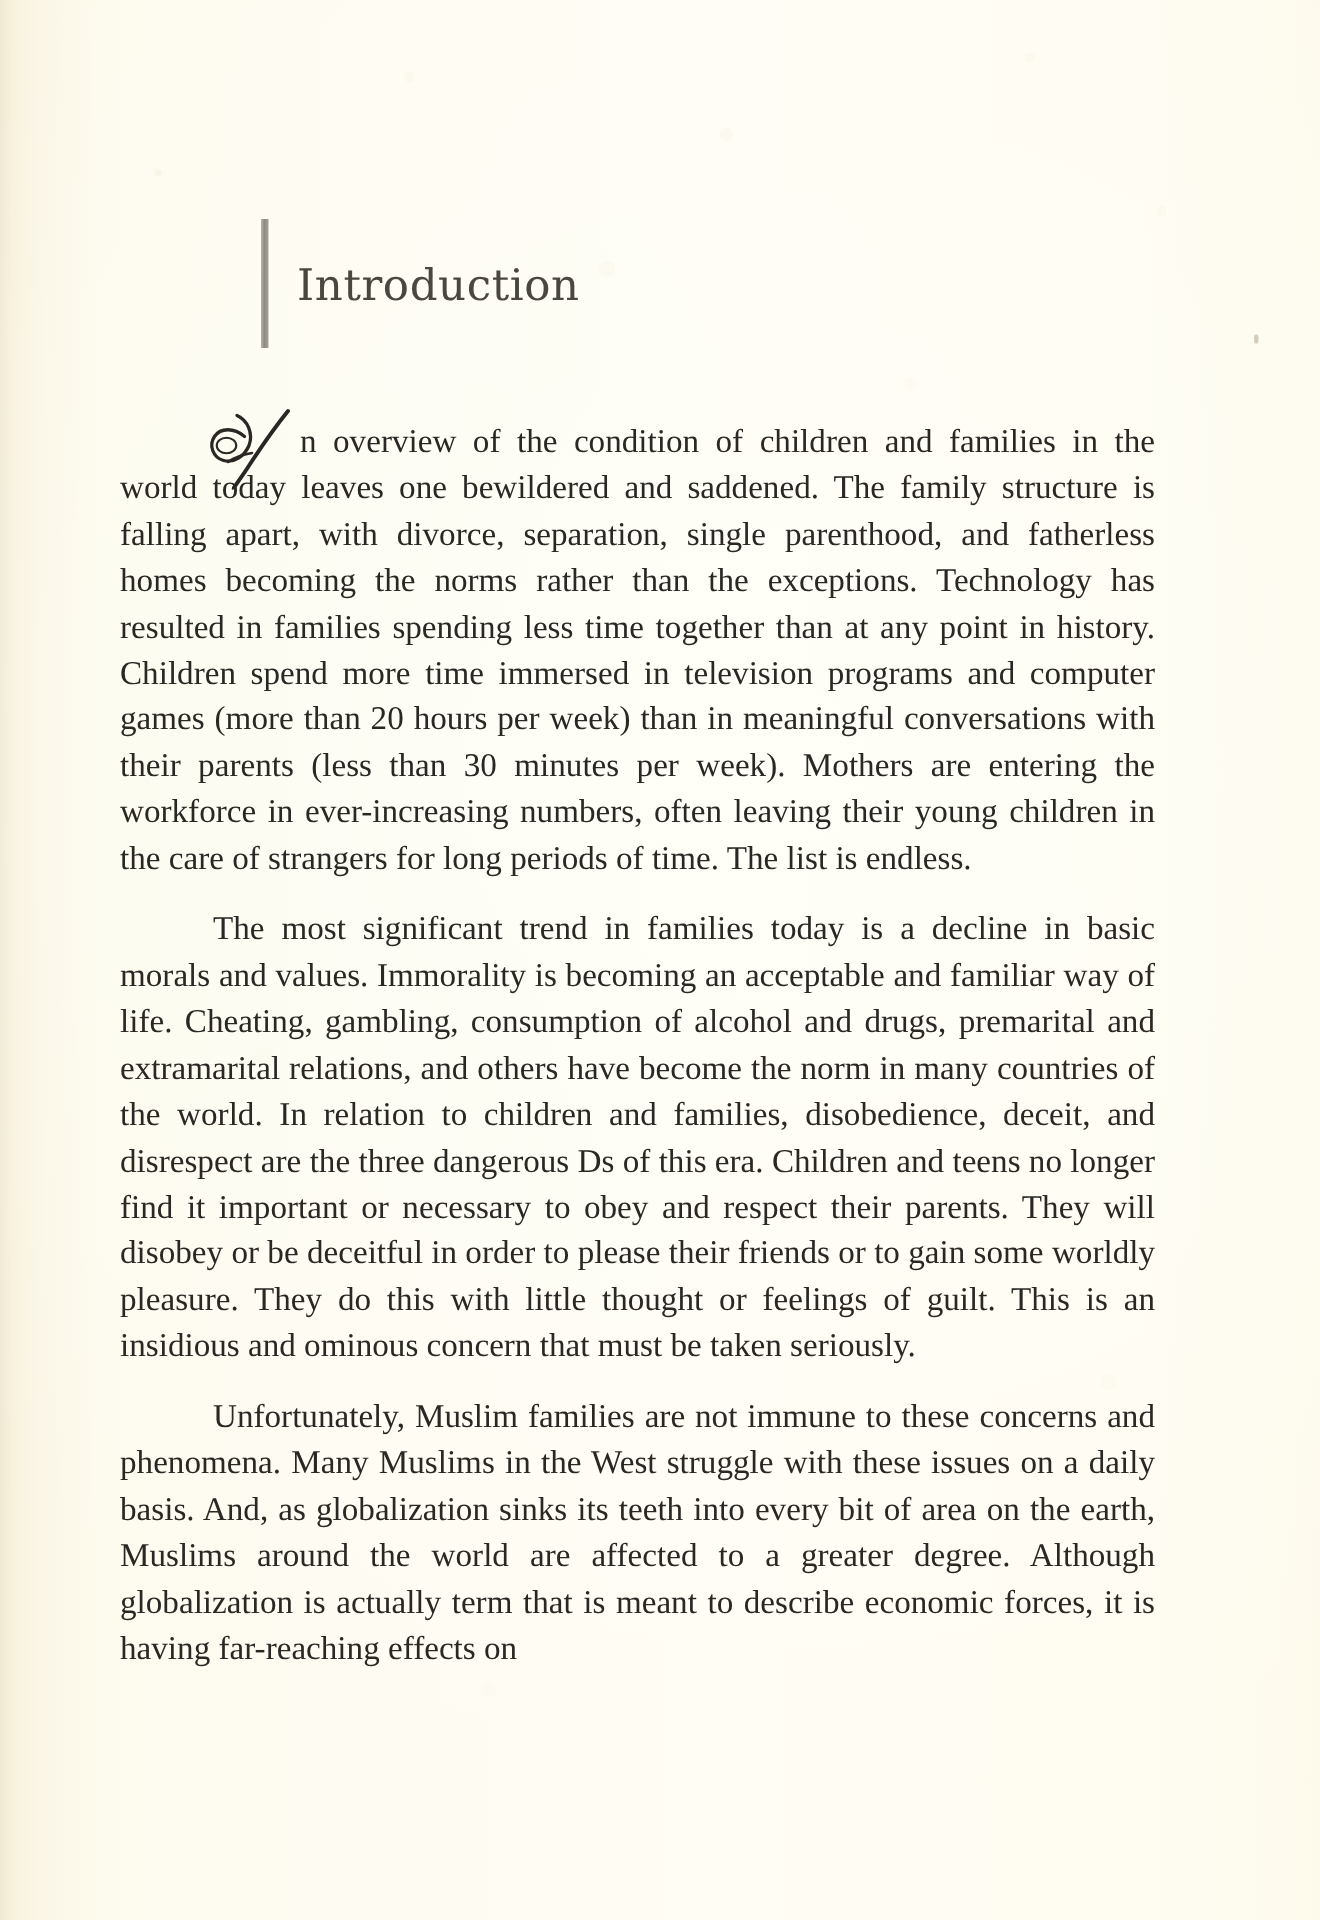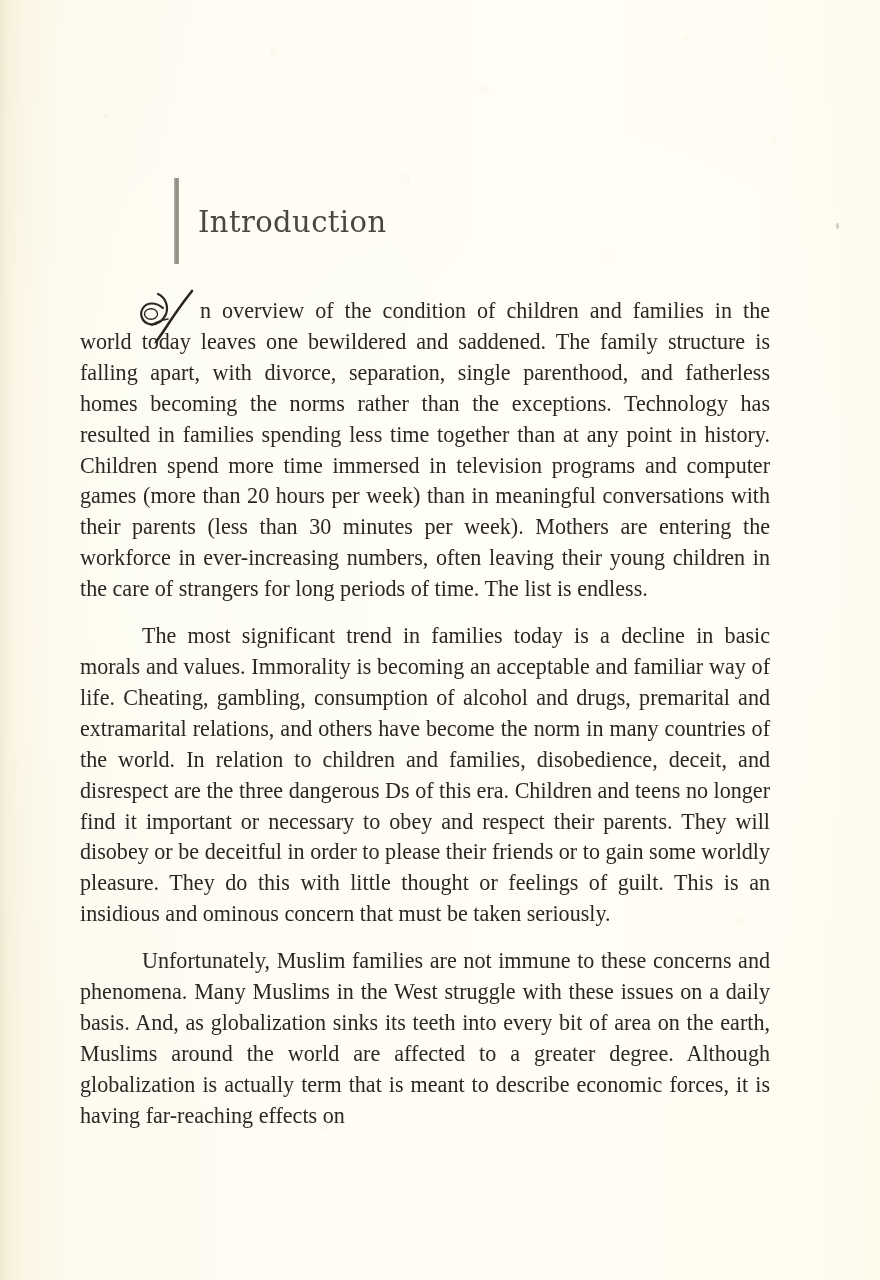--- a/index.html
+++ b/index.html
@@ -63,21 +63,21 @@
     height: 6px;
     border-radius: 40%;
     background: rgba(120,98,80,0.30);
     pointer-events: none;
   }
 
   
   .chapter-head {
     position: absolute;
     left: 174px;
-    top: 178px;
+    top: 146px;
     display: flex;
     align-items: center;
   }
 
   .head-rule {
     width: 5px;
     height: 86px;
     background: linear-gradient(90deg, #b9b5ab 0%, #8e8a80 45%, #a7a399 100%);
     flex: 0 0 auto;
   }
@@ -90,21 +90,21 @@
     letter-spacing: 0.4px;
     color: #4a4741;
     white-space: nowrap;
     transform: translateY(1px);
   }
 
   
   .body-text {
     position: absolute;
     left: 80px;
-    top: 296px;
+    top: 279px;
     width: 690px;
     font-size: 22.1px;
     line-height: 30.9px;
     color: #2a2724;
     text-align: justify;
     text-justify: inter-word;
   }
 
   .body-text p {
     margin: 0;

